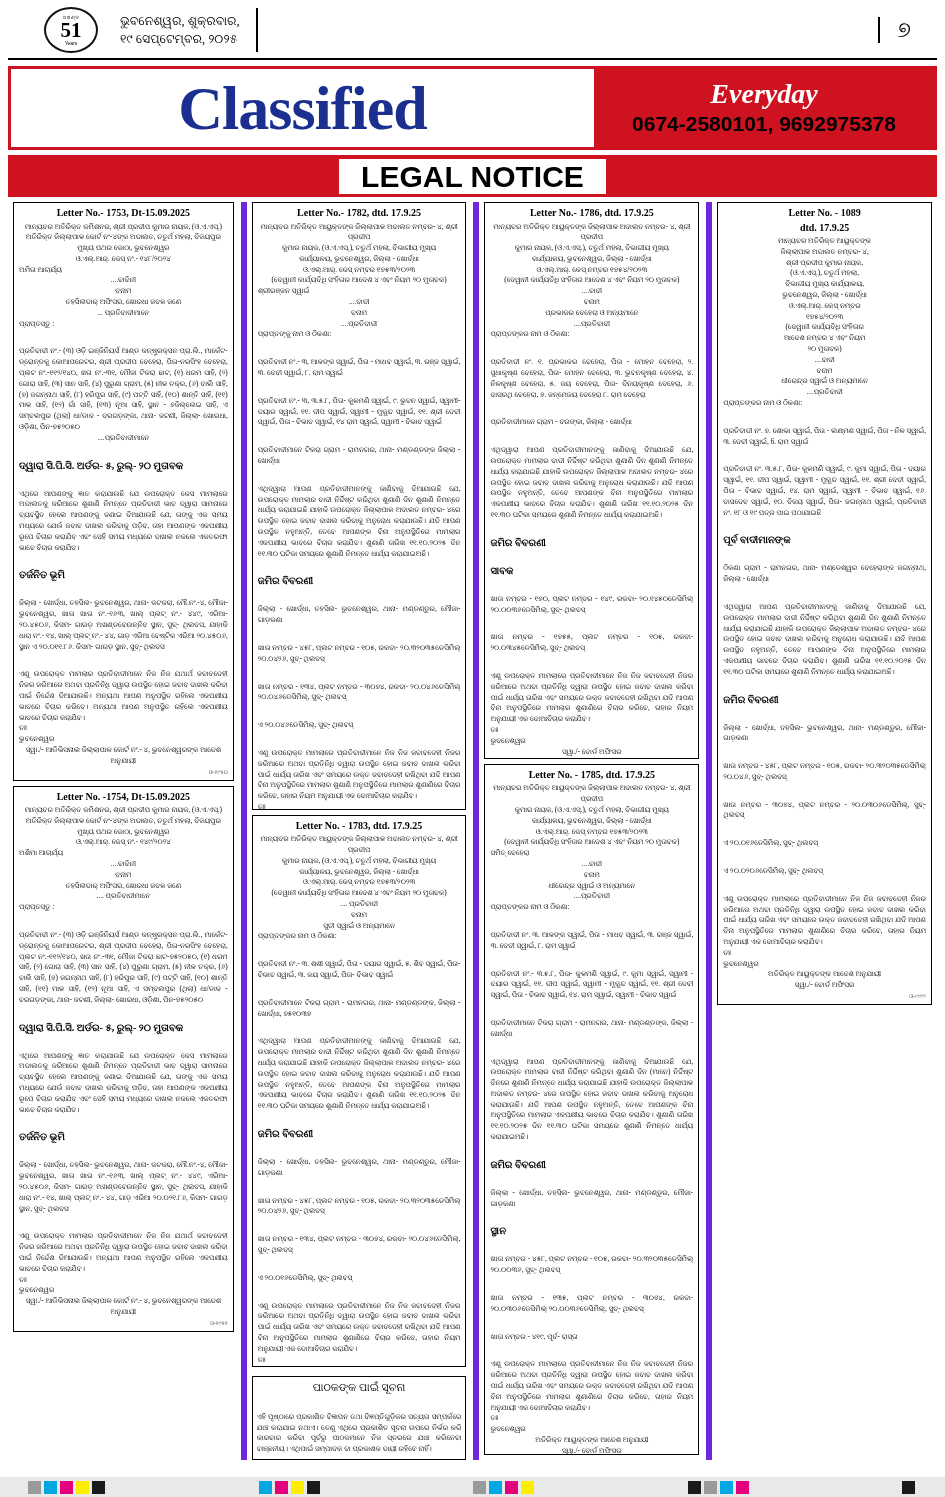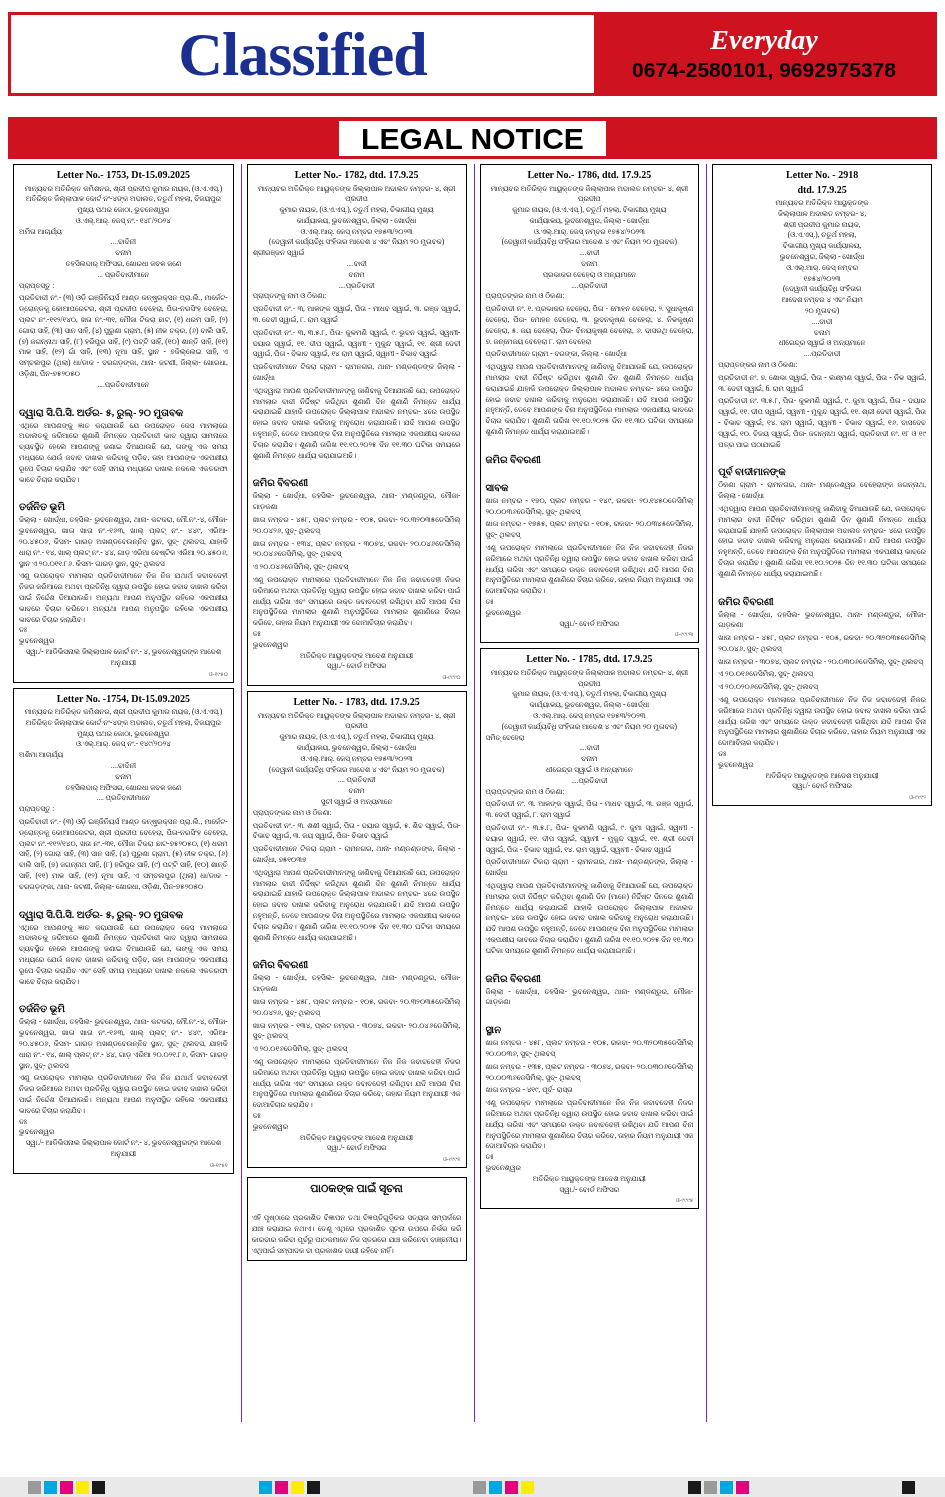--- a/index.html
+++ b/index.html
@@ -104,21 +104,21 @@
   .banner-right .phone {
     font-family: "Liberation Sans", sans-serif;
     font-weight: bold;
     font-size: 21px;
     margin-top: 4px;
     color: #000000;
   }
 
   
   .legal-bar {
-    margin-top: 21px;
+    margin-top: 5px;
     background: #cf1220;
     height: 42px;
     display: flex;
     align-items: center;
     justify-content: center;
   }
   .legal-bar .txt {
     background: #fff;
     color: #000;
     font-family: "Liberation Sans", sans-serif;
@@ -131,21 +131,21 @@
 
   
   .cols {
     margin-top: 5px;
     display: flex;
     gap: 2px;
     height: 1258px;
   }
   .col {
     width: 25%;
-    border-left: 1px solid #6d28d9;
+    border-left: 6px solid #6d28d9;
     padding: 0 5px;
     display: flex;
     flex-direction: column;
   }
   .col:first-child { border-left: none; }
 
   .notice {
     border: 1px solid #000;
     padding: 4px 5px 4px 5px;
     margin-bottom: 5px;
@@ -176,21 +176,21 @@
     text-align: left;
     font-size: 7.2px;
     line-height: 1.5;
     font-family: "Liberation Serif", serif;
   }
   .n-body {
     text-align: justify;
     font-size: 7.2px;
     line-height: 1.5;
     font-family: "Liberation Serif", serif;
-    margin-top: 2px;
+    margin-top: 17px;
   }
   .n-sub {
     text-align: left;
     font-size: 10px;
     font-weight: bold;
     font-family: "Liberation Serif", serif;
     margin: 16px 0 1px 0;
   }
   .ref {
     text-align: right;
@@ -199,21 +199,21 @@
     margin-top: 2px;
     font-family: "Liberation Serif", serif;
   }
   .reader-box {
     border: 1px solid #000;
     padding: 4px;
     margin-top: 4px;
   }
   .reader-title {
     text-align: center;
-    font-weight: bold;
+    font-weight: normal;
     font-size: 11px;
     font-family: "Liberation Serif", serif;
     margin-bottom: 18px;
   }
 
   
   .colorbar {
     position: absolute;
     left: 0; bottom: 0;
     width: 945px;
@@ -224,20 +224,33 @@
   }
   .cb-group { display: flex; gap: 3px; margin-left: 28px; }
   .cb-swatch { width: 13px; height: 13px; }
   .cb-spacer { flex: 1; }
 </style>
 </head>
 <body>
 
 <div class="page">
 
+  <div class="masthead">
+    <div class="logo-badge">
+      <span class="top">ଅଖଣ୍ଡ</span>
+      <span class="num">51</span>
+      <span class="yrs">Years</span>
+    </div>
+    <div class="mast-date">
+      <span>ଭୁବନେଶ୍ୱର, ଶୁକ୍ରବାର,</span>
+      <span>୧୯ ସେପ୍ଟେମ୍ବର, ୨୦୨୫</span>
+    </div>
+    <div class="mast-spacer"></div>
+    <div class="page-no">୭</div>
+  </div>
 
   <div class="banner">
     <div class="banner-left">
       <span class="word">Classified</span>
     </div>
     <div class="banner-right">
       <span class="everyday">Everyday</span>
       <span class="phone">0674-2580101, 9692975378</span>
     </div>
   </div>
@@ -416,21 +429,21 @@
         <div class="n-left">ତଃ</div>
         <div class="n-left">ଭୁବନେଶ୍ୱର</div>
         <div class="n-right">ଅତିରିକ୍ତ ଆୟୁକ୍ତଙ୍କ ଆଦେଶ ଅନୁଯାୟୀ</div>
         <div class="n-right">ସ୍ୱା./- ବୋର୍ଡ ଅଫିସର</div>
         <div class="ref">ଓ-୯୯୯୫</div>
       </div>
     </div>
 
     <div class="col">
       <div class="notice">
-        <div class="n-head">Letter No. - 2918</div>
+        <div class="n-head">Letter No. - 1089</div>
         <div class="n-head">dtd. 17.9.25</div>
         <div class="n-center">ମାନ୍ୟବର ଅତିରିକ୍ତ ଆୟୁକ୍ତଙ୍କ</div>
         <div class="n-center">ଜିଲ୍ଲାପାଳ ଅଦାଲତ ନମ୍ବର- ୪,</div>
         <div class="n-center">ଶ୍ରୀ ପ୍ରଦୀପ କୁମାର ନାୟକ,</div>
         <div class="n-center">(ଓ.ଏ.ଏସ୍.), ଚତୁର୍ଥ ମହଲା,</div>
         <div class="n-center">ବିଭାଗୀୟ ମୁଖ୍ୟ କାର୍ଯ୍ୟାଳୟ,</div>
         <div class="n-center">ଭୁବନେଶ୍ୱର, ଜିଲ୍ଲା - ଖୋର୍ଦ୍ଧା</div>
         <div class="n-center">ଓ.ଏଲ୍.ଆର୍. କେସ୍ ନମ୍ବର</div>
         <div class="n-center">୧୭୫୪/୨୦୨୩</div>
         <div class="n-center">(ଦେୱାନୀ କାର୍ଯ୍ୟବିଧି ସଂହିତାର</div>

